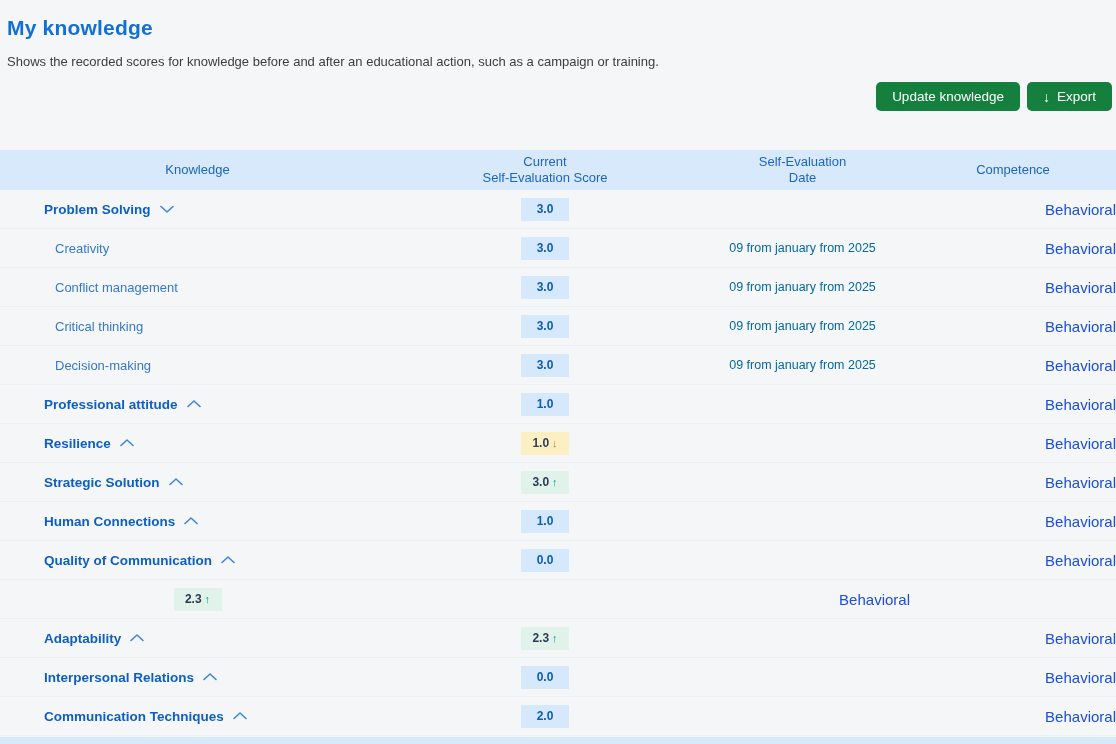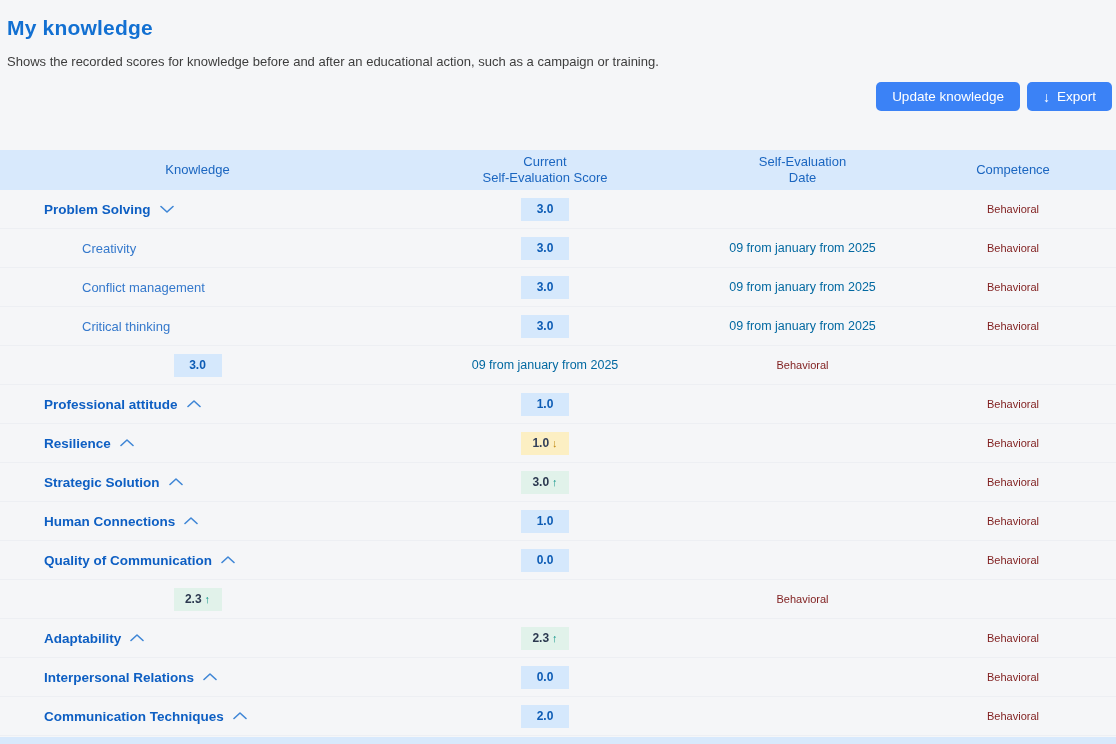--- a/index.html
+++ b/index.html
@@ -22,21 +22,21 @@
     color: #3d3d3d;
     font-size: 13px;
   }
   .toolbar {
     position: absolute;
     top: 82px; right: 4px;
     display: flex;
     gap: 7px;
   }
   .btn {
-    background: #3b82f6;
+    background: #15803d;
     color: #ffffff;
     border: none;
     border-radius: 5px;
     height: 29px;
     padding: 0 16px;
     font-size: 13.5px;
     font-family: "Liberation Sans", sans-serif;
     font-weight: 500;
     cursor: pointer;
     display: flex;
@@ -65,21 +65,21 @@
     grid-template-columns: 395px 300px 215px 206px;
     align-items: center;
     border-bottom: 1px solid #edeff3;
   }
   .cell-knowledge {
     display: flex;
     align-items: center;
     gap: 9px;
     padding-left: 44px;
   }
-  .trow.child .cell-knowledge { padding-left: 82px; }
+  .trow.child .cell-knowledge { padding-left: 55px; }
   .row-label {
     font-size: 13.5px;
     color: #0e5fc3;
     font-weight: 700;
     cursor: pointer;
     white-space: nowrap;
   }
   .trow.child .row-label {
     color: #3579cc;
     font-weight: 400;
@@ -105,23 +105,23 @@
   .badge.green  { background: #e1f2ea; color: #2c3950; }
   .trend { font-size: 11px; font-weight: 400; }
   .trend.down { color: #bf860c; }
   .trend.up   { color: #0f9488; }
   .cell-date {
     text-align: center;
     color: #0369a1;
     font-size: 12.5px;
   }
   .cell-comp {
-    text-align: center;
-    color: #7f1d1d;
-    font-size: 11px;
+    text-align: right;
+    color: #1d4ed8;
+    font-size: 15px;
   }
   .footer-strip {
     position: absolute;
     bottom: 0; left: 0;
     width: 1116px; height: 7px;
     background: #d8e9fc;
   }
 </style>
 </head>
 <body>
@@ -213,20 +213,24 @@
       <span class="badge blue">
         <span class="score-val">3.0</span>
 
       </span>
     </div>
     <div class="cell-date">09 from january from 2025</div>
     <div class="cell-comp">Behavioral</div>
   </div>
 
   <div class="trow child">
+    <div class="cell-knowledge">
+      <span class="row-label">Decision-making</span>
+
+    </div>
     <div class="cell-score">
       <span class="badge blue">
         <span class="score-val">3.0</span>
 
       </span>
     </div>
     <div class="cell-date">09 from january from 2025</div>
     <div class="cell-comp">Behavioral</div>
   </div>
 

